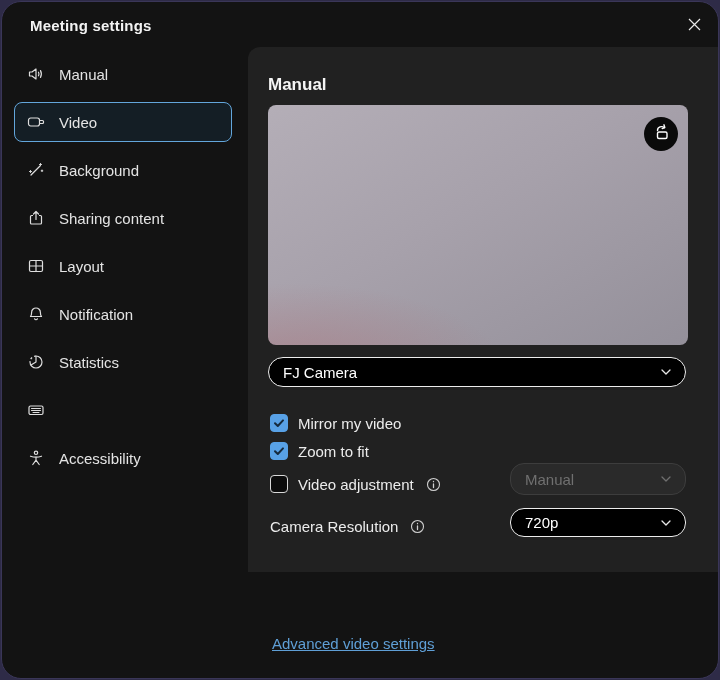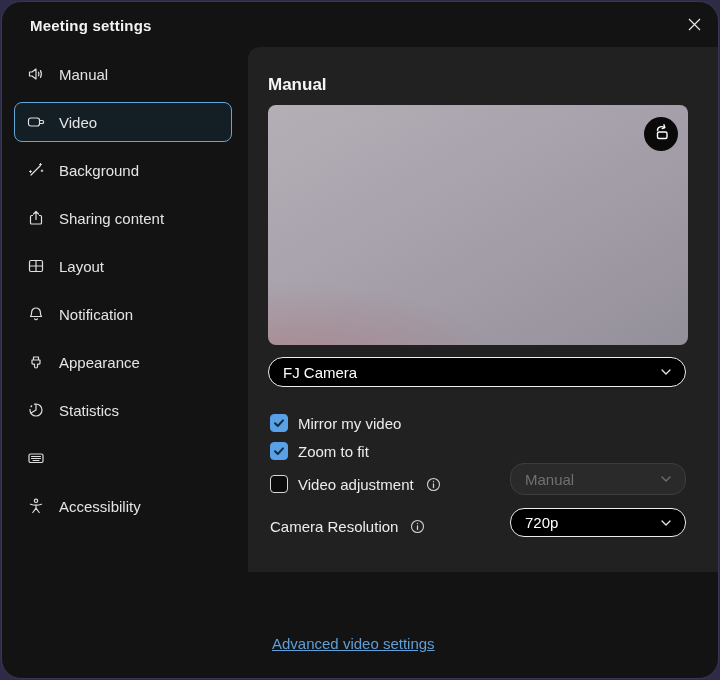--- a/index.html
+++ b/index.html
@@ -172,28 +172,20 @@
     <div class="side-item">
       <span class="ic">
         <svg viewBox="0 0 18 18" fill="none" stroke="#dedede" stroke-width="1.2">
           <path d="M9 3 a4.4 4.4 0 0 1 4.4 4.4 c0 3 1.1 4.1 1.1 4.1 H3.5 c0 0 1.1 -1.1 1.1 -4.1 A4.4 4.4 0 0 1 9 3 z" stroke-linejoin="round"></path>
           <path d="M7.6 13.8 a1.5 1.5 0 0 0 2.8 0" stroke-linecap="round"></path>
         </svg>
       </span>
       <span class="side-label">Notification</span>
     </div>
 
-    <div class="side-item">
-      <span class="ic">
-        <svg viewBox="0 0 18 18" fill="none" stroke="#dedede" stroke-width="1.2">
-          <path d="M6.5 4 h5 v3 h-5 z M5 7 h8 v3.2 a1 1 0 0 1 -1 1 h-1.5 v2.3 a1.5 1.5 0 0 1 -3 0 V11.2 H6 a1 1 0 0 1 -1 -1 z" stroke-linejoin="round"></path>
-        </svg>
-      </span>
-      <span class="side-label">Appearance</span>
-    </div>
 
     <div class="side-item">
       <span class="ic">
         <svg viewBox="0 0 18 18" fill="none" stroke="#dedede" stroke-width="1.2">
           <path d="M9 3 a6 6 0 1 1 -6 6" stroke-linecap="round"></path>
           <path d="M9 3 a6 6 0 0 0 -6 6" stroke-dasharray="2 2.2"></path>
           <path d="M9 9 V3.4 M9 9 L4 12" stroke-linecap="round"></path>
         </svg>
       </span>
       <span class="side-label">Statistics</span>

